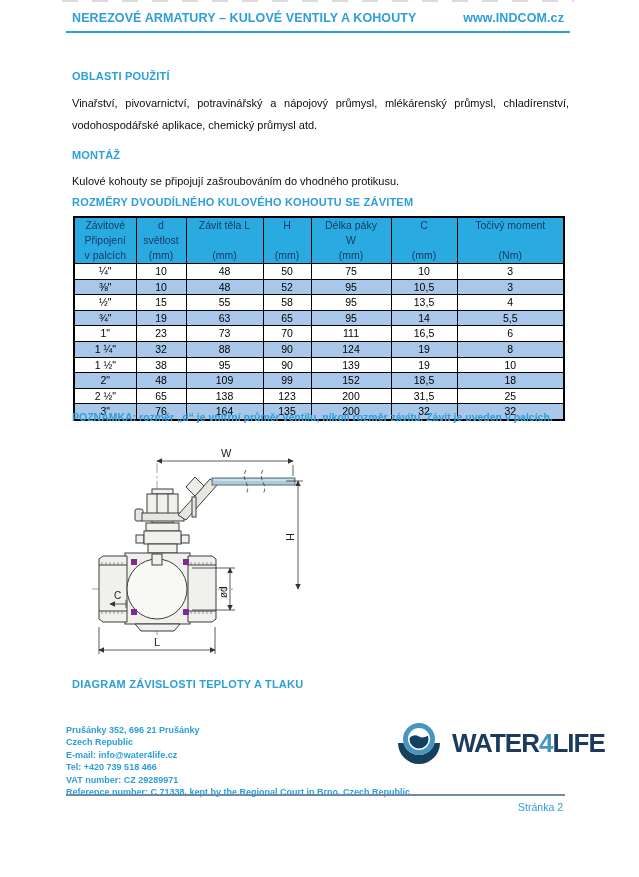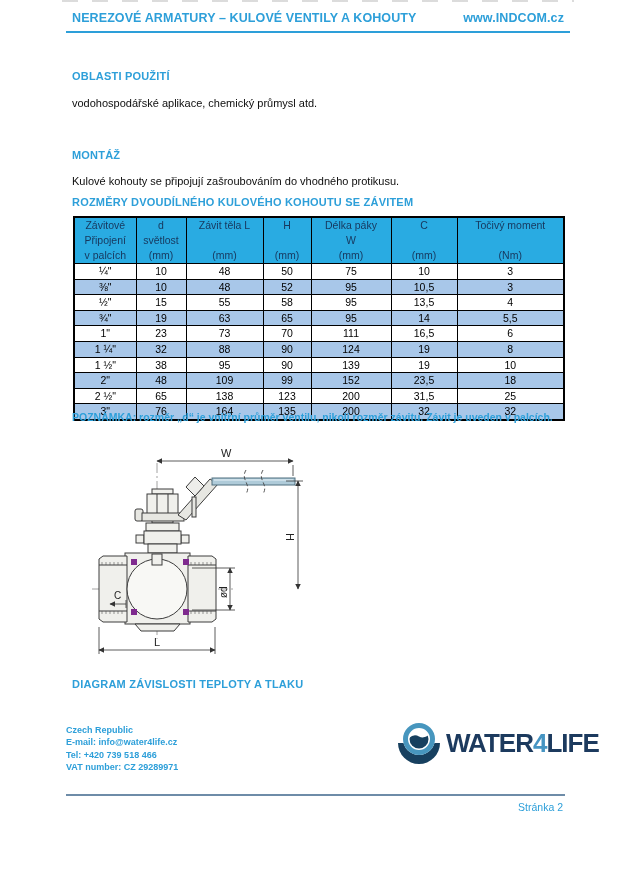--- a/index.html
+++ b/index.html
@@ -23,21 +23,21 @@
   .th-line{line-height:15px;min-height:15px;}
   table.dims tbody td{line-height:14.6px;height:14.6px;color:#000;}
   table.dims tbody tr.alt{background:#A8C7E9;}
   col.c1{width:62px}col.c2{width:50px}col.c3{width:77px}col.c4{width:48px}
   col.c5{width:80px}col.c6{width:66px}col.c7{width:107px}
   .note{position:absolute;left:72px;top:411px;font-size:10.5px;font-weight:bold;color:#2D9FD9;width:500px;}
   
   .drawing{position:absolute;left:90px;top:441px;}
   
   .footer-lines{position:absolute;left:66px;top:724px;font-size:9px;font-weight:bold;color:#2D9FD9;line-height:12.4px;}
-  .logo{position:absolute;left:398px;top:720px;display:flex;align-items:center;gap:6px;}
+  .logo{position:absolute;left:398px;top:720px;display:flex;align-items:center;gap:12px;}
   .logo-text{font-size:26px;font-weight:bold;color:#1C3A5E;letter-spacing:-1px;white-space:nowrap;}
   .logo-text .four{color:#4695C3;}
   .footer-rule{position:absolute;left:66px;top:794px;width:499px;height:2px;background:#6E8CA8;}
   .page-number{position:absolute;left:66px;top:801px;width:497px;text-align:right;
         font-size:10.5px;color:#2D9FD9;}
 </style>
 </head>
 <body>
 
 <div class="page">
@@ -45,20 +45,21 @@
   <div class="top-artifact"></div>
 
   <div class="header-row">
     <span class="header-title">NEREZOVÉ ARMATURY – KULOVÉ VENTILY A KOHOUTY</span>
     <span class="header-url">www.INDCOM.cz</span>
   </div>
   <div class="header-rule"></div>
 
   <div class="sec" style="top:70px">OBLASTI POUŽITÍ</div>
   <div class="body-text" style="top:92px">
+    <div class="just">Vinařství, pivovarnictví, potravinářský a nápojový průmysl, mlékárenský průmysl, chladírenství,</div>
     <div>vodohospodářské aplikace, chemický průmysl atd.</div>
   </div>
 
   <div class="sec" style="top:149px">MONTÁŽ</div>
   <div class="body-text" style="top:170px">Kulové kohouty se připojují zašroubováním do vhodného protikusu.</div>
 
   <div class="sec" style="top:196px">ROZMĚRY DVOUDÍLNÉHO KULOVÉHO KOHOUTU SE ZÁVITEM</div>
 
   <table class="dims">
     <colgroup>
@@ -172,21 +173,21 @@
           <td>139</td>
           <td>19</td>
           <td>10</td>
         </tr>
         <tr class="alt">
           <td>2"</td>
           <td>48</td>
           <td>109</td>
           <td>99</td>
           <td>152</td>
-          <td>23,5</td>
+          <td>18,5</td>
           <td>18</td>
         </tr>
         <tr>
           <td>2 ½"</td>
           <td>65</td>
           <td>138</td>
           <td>123</td>
           <td>200</td>
           <td>31,5</td>
           <td>25</td>
@@ -295,24 +296,26 @@
       <text transform="translate(204,100) rotate(-90)">H</text>
       <text x="64" y="205">L</text>
       <text x="24" y="158" font-size="10">C</text>
       <text transform="translate(137,157) rotate(-90)" font-size="10">ød</text>
     </g>
   </svg>
 
   <div class="sec" style="top:678px">DIAGRAM ZÁVISLOSTI TEPLOTY A TLAKU</div>
 
   <div class="footer-lines">
+      <div>Prušánky 352, 696 21 Prušánky</div>
       <div>Czech Republic</div>
       <div>E-mail: info@water4life.cz</div>
       <div>Tel: +420 739 518 466</div>
       <div>VAT number: CZ 29289971</div>
+      <div>Reference number: C 71338, kept by the Regional Court in Brno, Czech Republic</div>
     </div>
 
   <div class="logo">
     <svg width="42" height="46" viewBox="0 0 42 46" xmlns="http://www.w3.org/2000/svg">
       <defs>
           <clipPath id="inner">
             <circle cx="21" cy="19" r="9.5"></circle>
           </clipPath>
         </defs>
       <path d="M0,23 A21,21 0 0 0 42,23 Z" fill="#17405F"></path>

